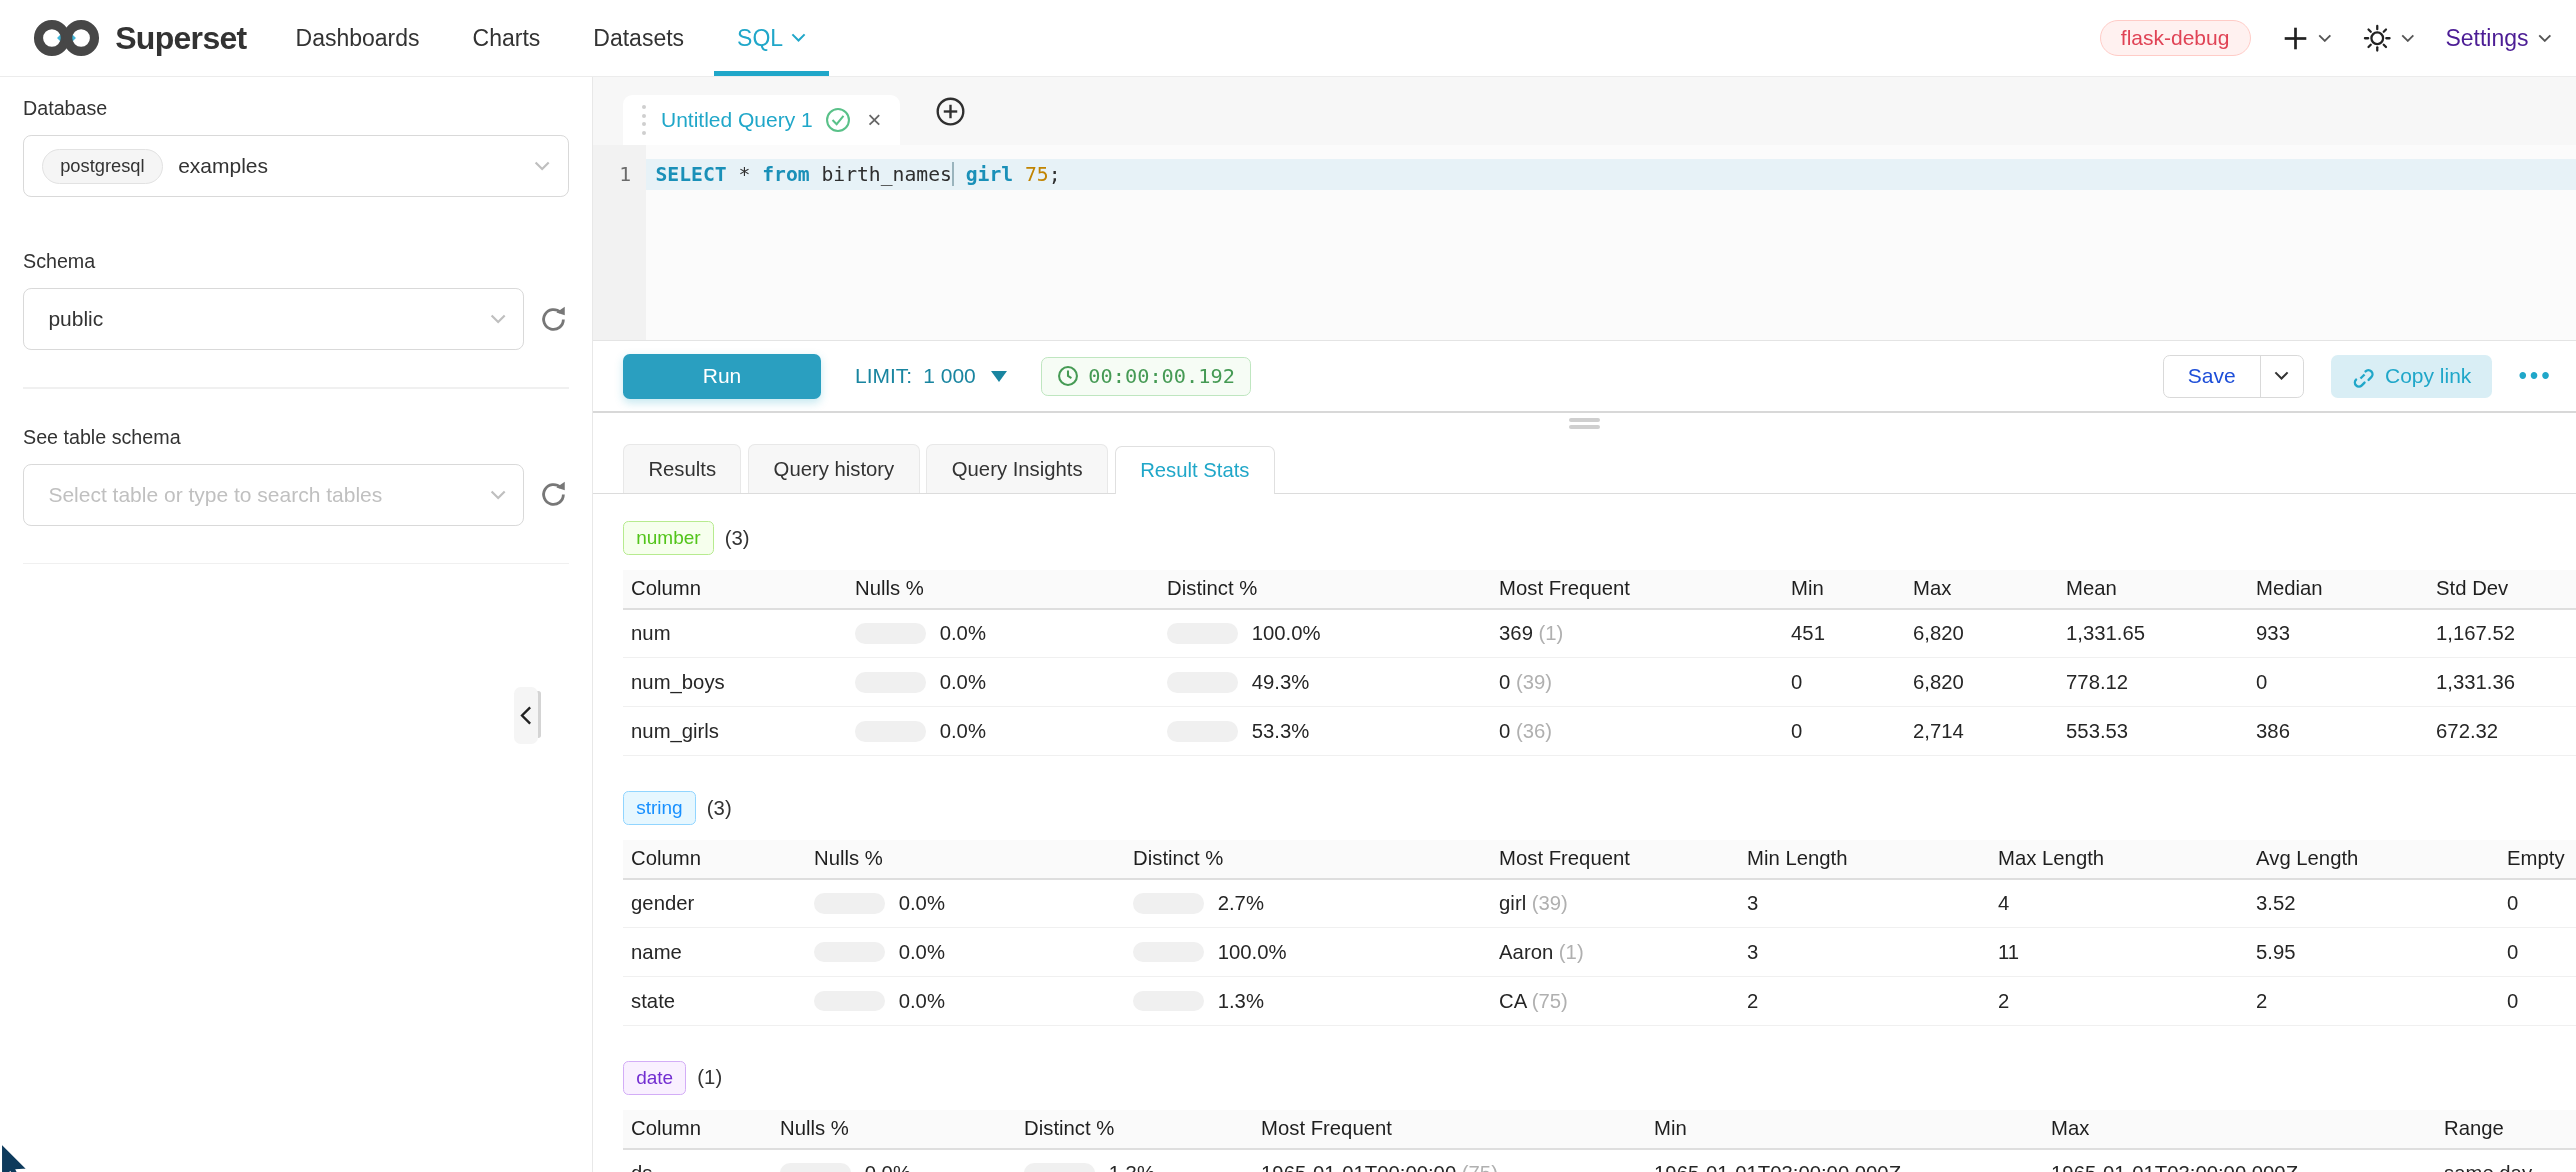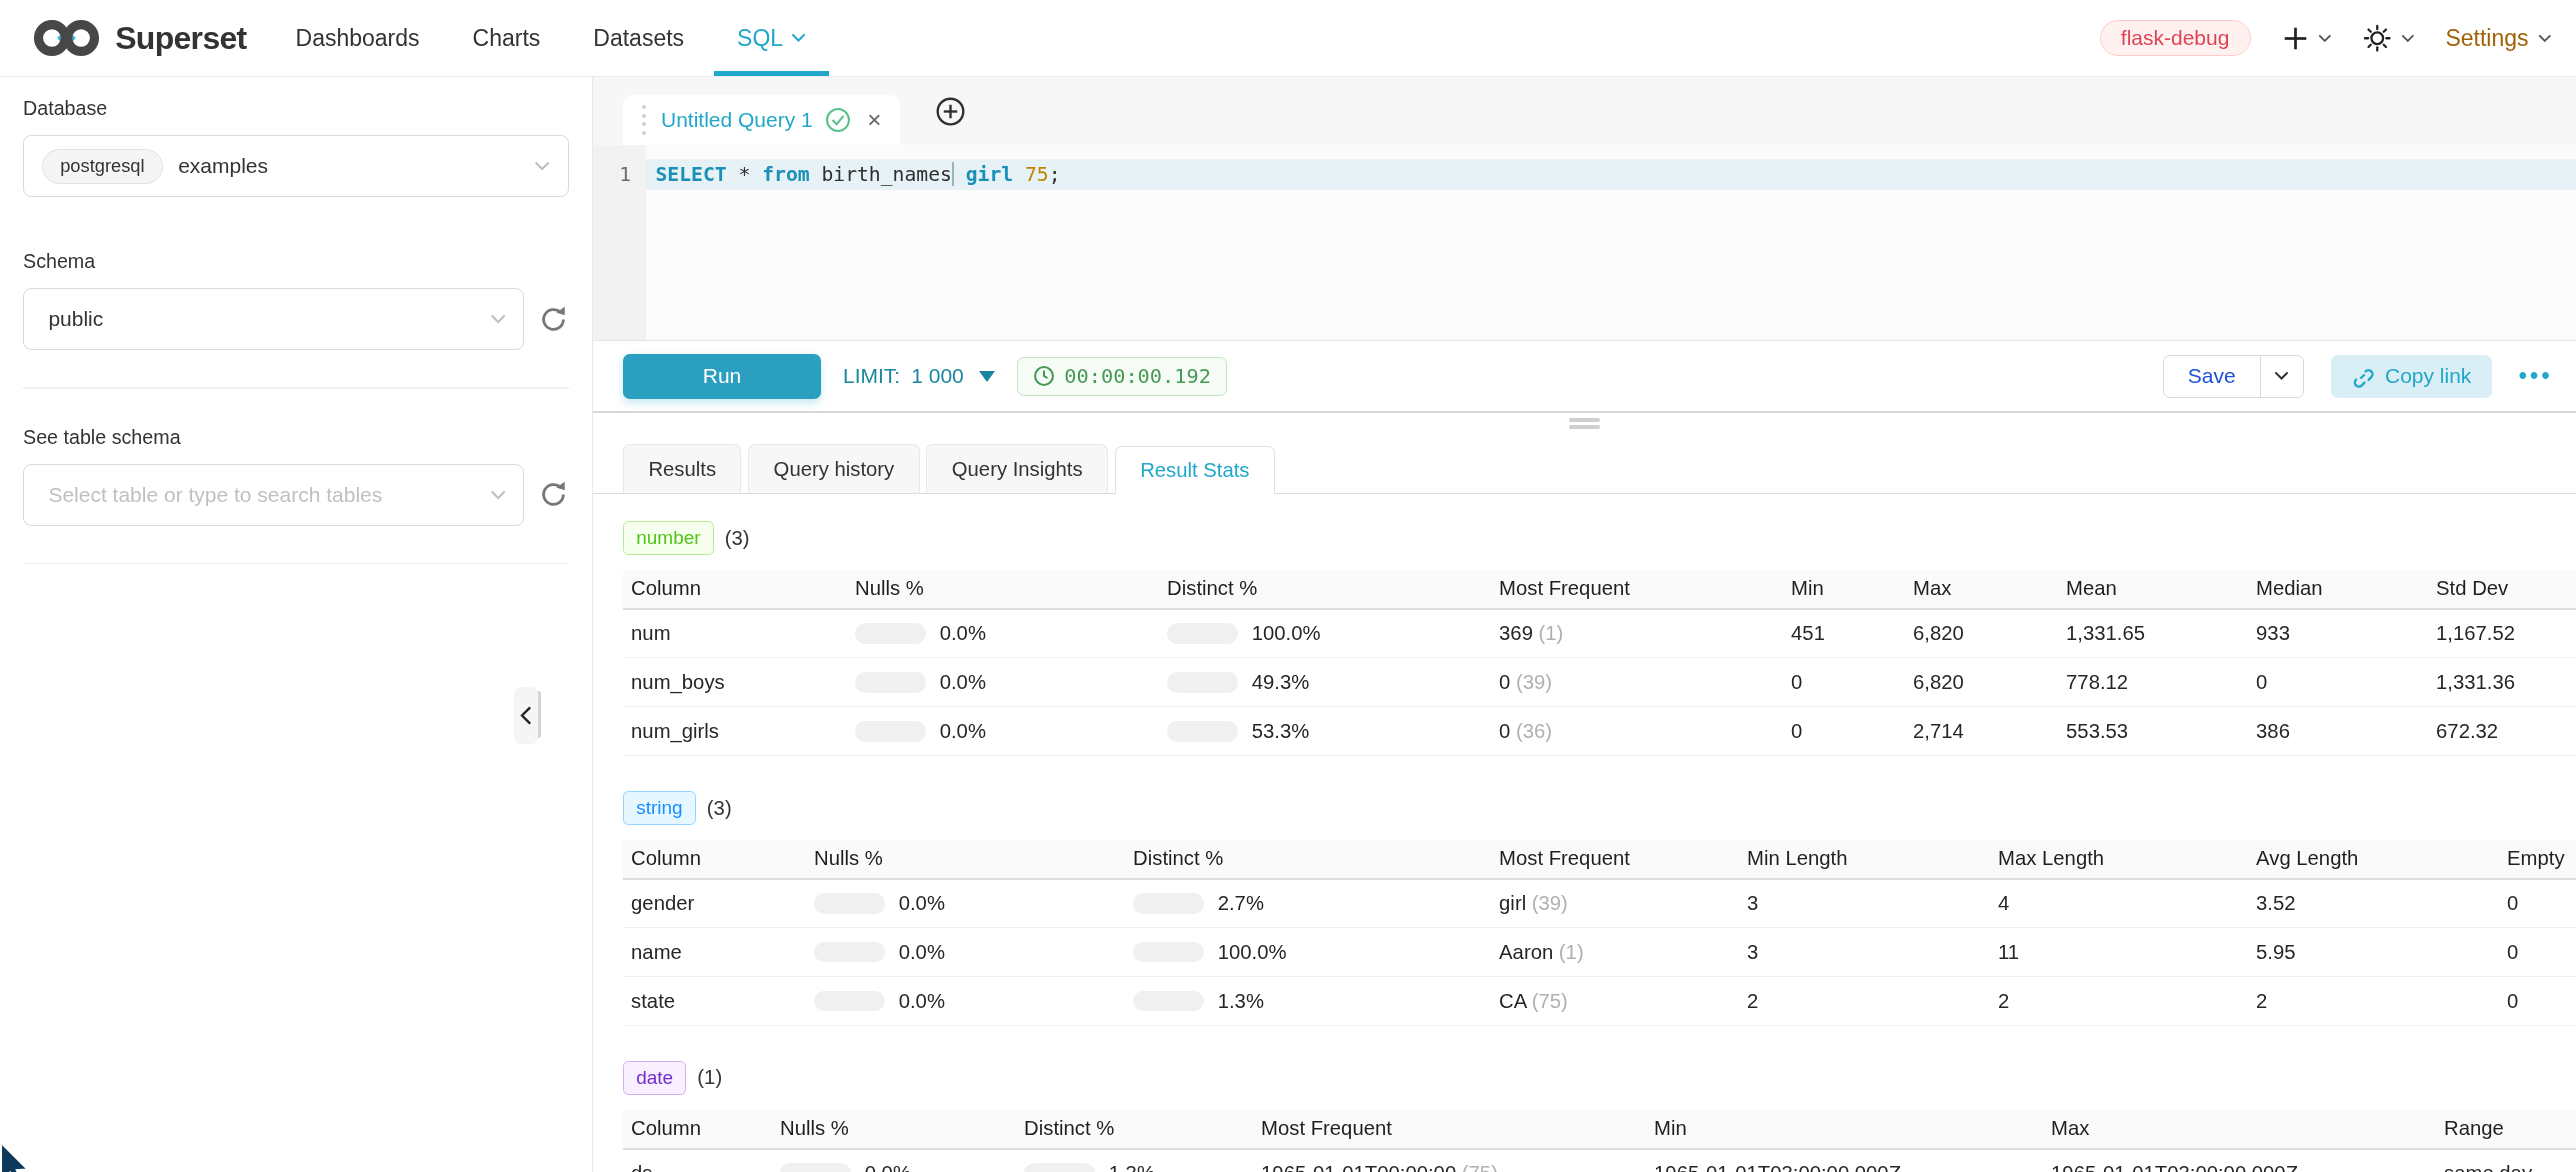--- a/index.html
+++ b/index.html
@@ -15,21 +15,21 @@
   .nav-items { display:flex; align-items:center; gap:53px; height:100%; }
   .nav-item { font-size:23px; color:#333; cursor:pointer; display:flex; align-items:center;
     gap:8.1px; height:100%; position:relative; }
   .nav-item.active { color:#20a7c9; }
   .nav-item.active::after { content:""; position:absolute; left:-23px; right:-23px; bottom:0;
     height:5.4px; background:#20a7c9; }
   .nav-right { margin-left:auto; display:flex; align-items:center; gap:31px; }
   .env-badge { font-size:21px; color:#e04355; background:#fff1f0; border:1.4px solid #ffccc7;
     border-radius:20.3px; padding:5.4px 20.3px; }
   .icon-group { display:flex; align-items:center; gap:9.5px; cursor:pointer; }
-  .settings-group { display:flex; align-items:center; gap:9.5px; font-size:23px; color:#a16207; cursor:pointer; }
+  .settings-group { display:flex; align-items:center; gap:9.5px; font-size:23px; color:#4c1d95; cursor:pointer; }
 
   
   .app-body { display:flex; height:1095px; position:relative; }
 
   
   .sidebar { width:593px; border-right:1.4px solid #e8e8e8; padding:20.3px 23px; background:#fff; flex:none; }
   .fld-label { font-size:19.7px; color:#333; margin-bottom:15px; }
   .select-box { height:62px; border:1.4px solid #d9d9d9; border-radius:8.1px; display:flex;
     align-items:center; padding:0 17.6px; background:#fff; cursor:pointer; }
   .select-box .chev { margin-left:auto; }
@@ -67,21 +67,21 @@
   .gutter-col { position:absolute; left:0; top:0; bottom:0; width:53px; background:#f2f2f2; }
   .code-row { position:absolute; left:0; right:0; top:13.6px; height:31px; display:flex; align-items:center; }
   .gutter-cell { width:53px; text-align:right; padding-right:15px; font-size:19.7px; color:#6b6b6b; flex:none; }
   .code-line { flex:1; height:100%; background:#e7f2f7; display:flex; align-items:center;
     padding-left:9.5px; white-space:pre; font-size:19.7px; color:#2f2f2f; }
   .tok-kw { color:#1a90b8; font-weight:bold; }
   .tok-num { color:#c18401; }
   .caret { display:inline-block; width:2px; height:24.4px; background:#9ab4bd; vertical-align:middle; }
 
   .editor-toolbar { height:71px; background:#fff; border-top:1.4px solid #e4e4e4; display:flex;
-    align-items:center; padding:0 23px 0 30px; gap:22px; }
+    align-items:center; padding:0 23px 0 30px; gap:34px; }
   .run-btn { width:198px; height:45px; background:#2a9fc0; color:#fff; font-size:21px;
     border:none; border-radius:6.8px; cursor:pointer; box-shadow:0 3.4px 8.1px rgba(32,167,201,.25); }
   .limit-group { display:flex; align-items:center; gap:11px; cursor:pointer; }
   .limit-label, .limit-value { font-size:21px; color:#1985a0; font-weight:500; }
   .limit-caret { width:0; height:0; border-left:8.8px solid transparent; border-right:8.8px solid transparent;
     border-top:11px solid #1985a0; margin-left:4.1px; }
   .timer-pill { display:flex; align-items:center; gap:9.5px; border:1.4px solid #bfe6c0; background:#f6fcf5;
     border-radius:6.8px; height:39px; padding:0 15px; }
   .timer-text { font-family:"DejaVu Sans Mono", monospace; font-size:20.3px; color:#459a54; }
   .toolbar-right { margin-left:auto; display:flex; align-items:center; gap:27px; }

